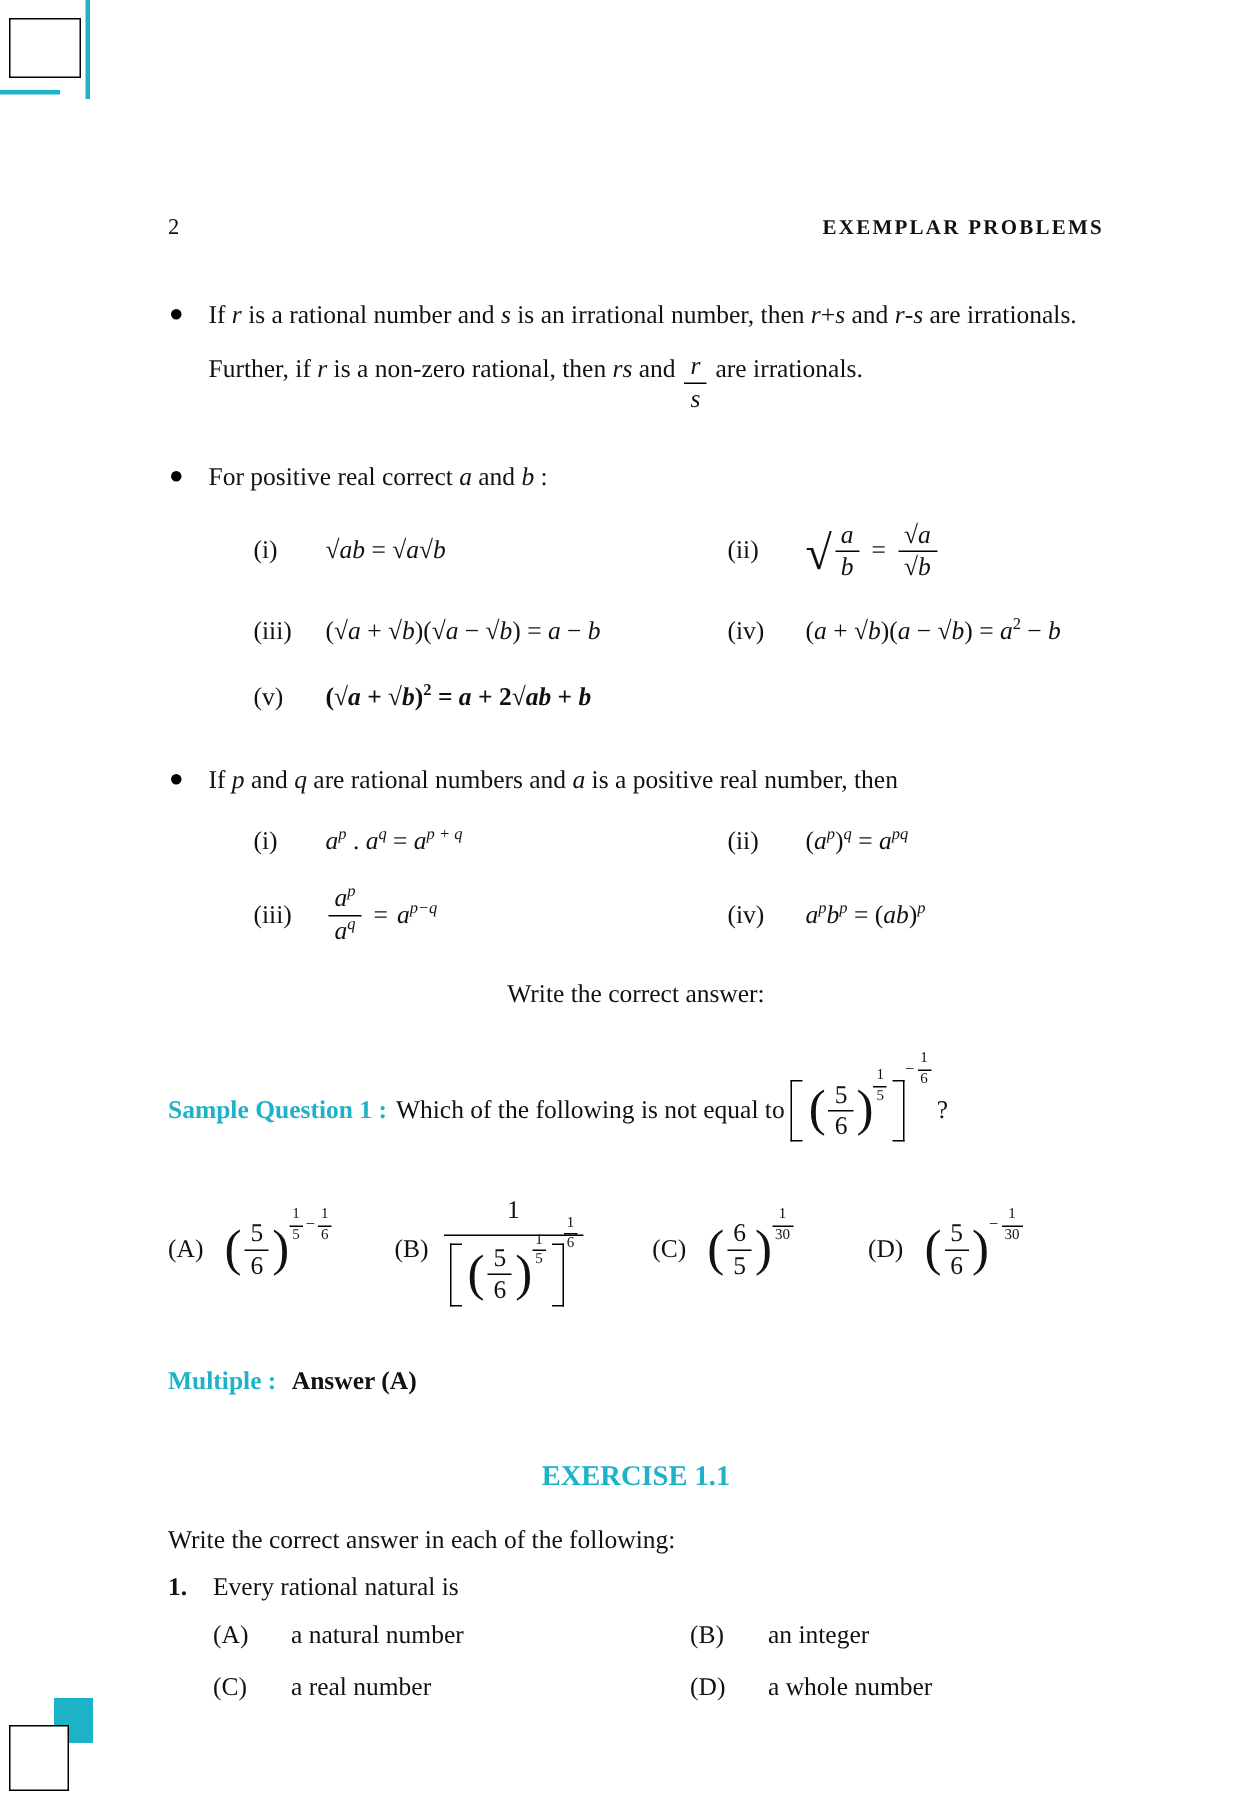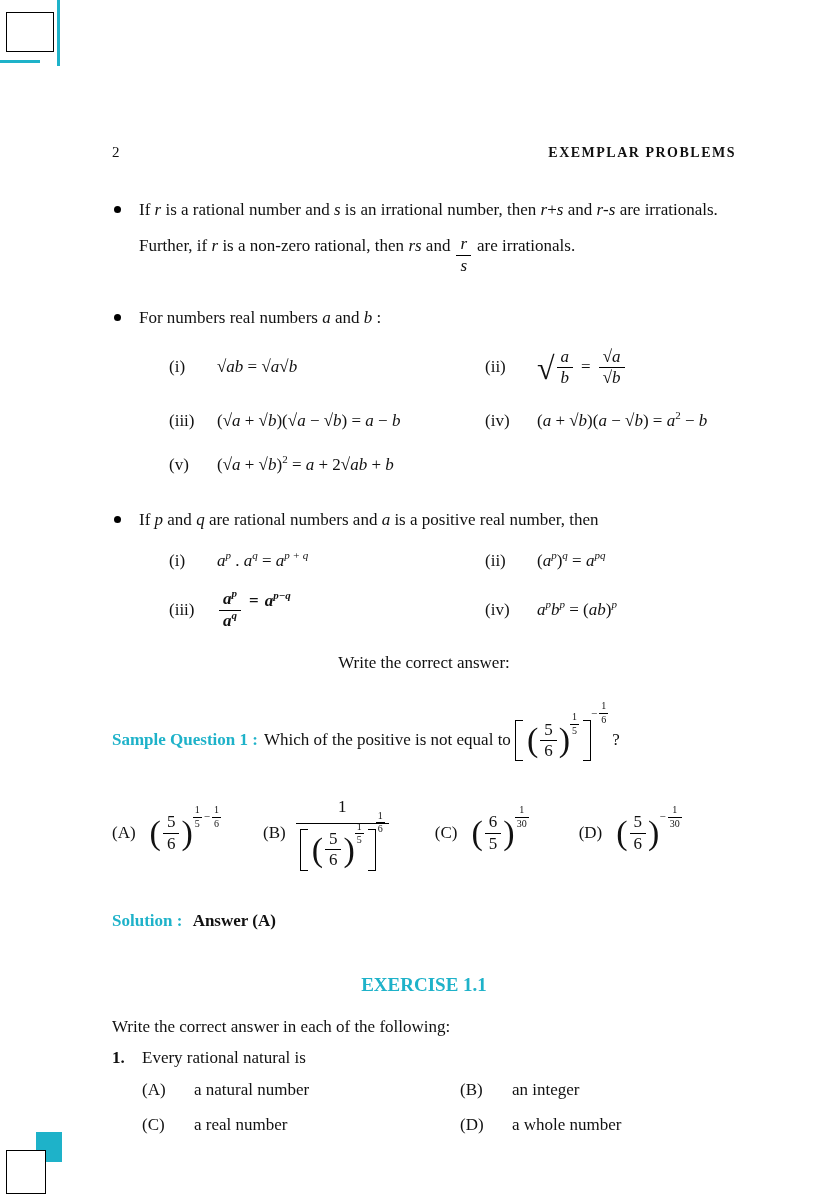--- a/index.html
+++ b/index.html
@@ -97,21 +97,21 @@
             <span class="fd">s</span>
           </span>
           <span>are irrationals.</span>
         </div>
       </div>
     </div>
 
     <div class="bullet" style="margin-top:30px;">
       <span class="dot"></span>
       <div class="btext">
-        <div><span>For numbers real numbers </span><span class="it">a</span><span> and </span><span class="it">b</span><span> :</span></div>
+        <div><span>For positive real correct </span><span class="it">a</span><span> and </span><span class="it">b</span><span> :</span></div>
         <div class="fgrid">
           <span>(i)</span>
           <span><span>√</span><span class="it">ab</span><span> = </span><span>√</span><span class="it">a</span><span>√</span><span class="it">b</span></span>
           <span>(ii)</span>
           <span style="display:inline-flex; align-items:center;">
             <span class="bigroot">√</span>
             <span class="frac">
               <span class="fn"><span class="it">a</span></span>
               <span class="fd"><span class="it">b</span></span>
             </span>
@@ -119,54 +119,54 @@
             <span class="frac">
               <span class="fn"><span>√</span><span class="it">a</span></span>
               <span class="fd"><span>√</span><span class="it">b</span></span>
             </span>
           </span>
           <span>(iii)</span>
           <span><span>(</span><span>√</span><span class="it">a</span><span> + </span><span>√</span><span class="it">b</span><span>)(</span><span>√</span><span class="it">a</span><span> − </span><span>√</span><span class="it">b</span><span>) = </span><span class="it">a</span><span> − </span><span class="it">b</span></span>
           <span>(iv)</span>
           <span><span>(</span><span class="it">a</span><span> + </span><span>√</span><span class="it">b</span><span>)(</span><span class="it">a</span><span> − </span><span>√</span><span class="it">b</span><span>) = </span><span class="it">a</span><span class="sp">2</span><span> − </span><span class="it">b</span></span>
           <span>(v)</span>
-          <span class="fg-span" style="grid-column:2/5;"><span>(</span><span>√</span><span class="it">a</span><span> + </span><span>√</span><span class="it">b</span><span>)</span><span class="sp">2</span><span> = </span><span class="it">a</span><span> + 2</span><span>√</span><span class="it">ab</span><span> + </span><span class="it">b</span></span>
+          <span class="fg-span" style="grid-column:2/5;font-weight:bold;"><span>(</span><span>√</span><span class="it">a</span><span> + </span><span>√</span><span class="it">b</span><span>)</span><span class="sp">2</span><span> = </span><span class="it">a</span><span> + 2</span><span>√</span><span class="it">ab</span><span> + </span><span class="it">b</span></span>
         </div>
       </div>
     </div>
 
     <div class="bullet" style="margin-top:30px;">
       <span class="dot"></span>
       <div class="btext">
         <div><span>If </span><span class="it">p</span><span> and </span><span class="it">q</span><span> are rational numbers and </span><span class="it">a</span><span> is a positive real number, then</span></div>
         <div class="fgrid" style="row-gap:16px;">
           <span>(i)</span>
           <span><span class="it">a</span><span class="it sp">p</span><span> . </span><span class="it">a</span><span class="it sp">q</span><span> = </span><span class="it">a</span><span class="it sp">p + q</span></span>
           <span>(ii)</span>
           <span><span>(</span><span class="it">a</span><span class="it sp">p</span><span>)</span><span class="it sp">q</span><span> = </span><span class="it">a</span><span class="it sp">pq</span></span>
           <span>(iii)</span>
-          <span style="display:inline-flex; align-items:flex-start;font-weight:bold;">
+          <span style="display:inline-flex; align-items:center;">
             <span class="frac">
               <span class="fn"><span class="it">a</span><span class="it sp">p</span></span>
               <span class="fd"><span class="it">a</span><span class="it sp">q</span></span>
             </span>
             <span style="margin:0 6px;">=</span>
             <span><span class="it">a</span><span class="it sp">p−q</span></span>
           </span>
           <span>(iv)</span>
           <span><span class="it">a</span><span class="it sp">p</span><span class="it">b</span><span class="it sp">p</span><span> = (</span><span class="it">ab</span><span>)</span><span class="it sp">p</span></span>
         </div>
       </div>
     </div>
 
     <div class="instr">Write the correct answer:</div>
 
     <div class="sampleq">
       <span class="accent-label">Sample Question 1 :</span>
-      <span style="margin-left:6px; white-space:nowrap;">Which of the positive is not equal to</span>
+      <span style="margin-left:6px; white-space:nowrap;">Which of the following is not equal to</span>
       <span class="expr">
         <span class="sqbr sqbr-l"></span>
         <span class="paren">(</span>
         <span class="frac">
           <span class="fn">5</span>
           <span class="fd">6</span>
         </span>
         <span class="paren">)</span>
         <span class="exp-pos">
           <span class="sfrac">
@@ -274,21 +274,21 @@
             <span class="sfrac">
               <span class="sn">1</span>
               <span class="sd">30</span>
             </span>
           </span>
         </span>
       </span>
     </div>
 
     <div class="solution">
-      <span class="accent-label">Solution :</span>
+      <span class="accent-label">Multiple :</span>
       <span style="margin-left:6px;font-weight:bold;">Answer (A)</span>
     </div>
 
     <div class="ex-title">EXERCISE 1.1</div>
     <div class="ex-instr">Write the correct answer in each of the following:</div>
 
     <div class="q-line">
       <span class="q-num">1.</span>
       <span>Every rational natural is</span>
     </div>

